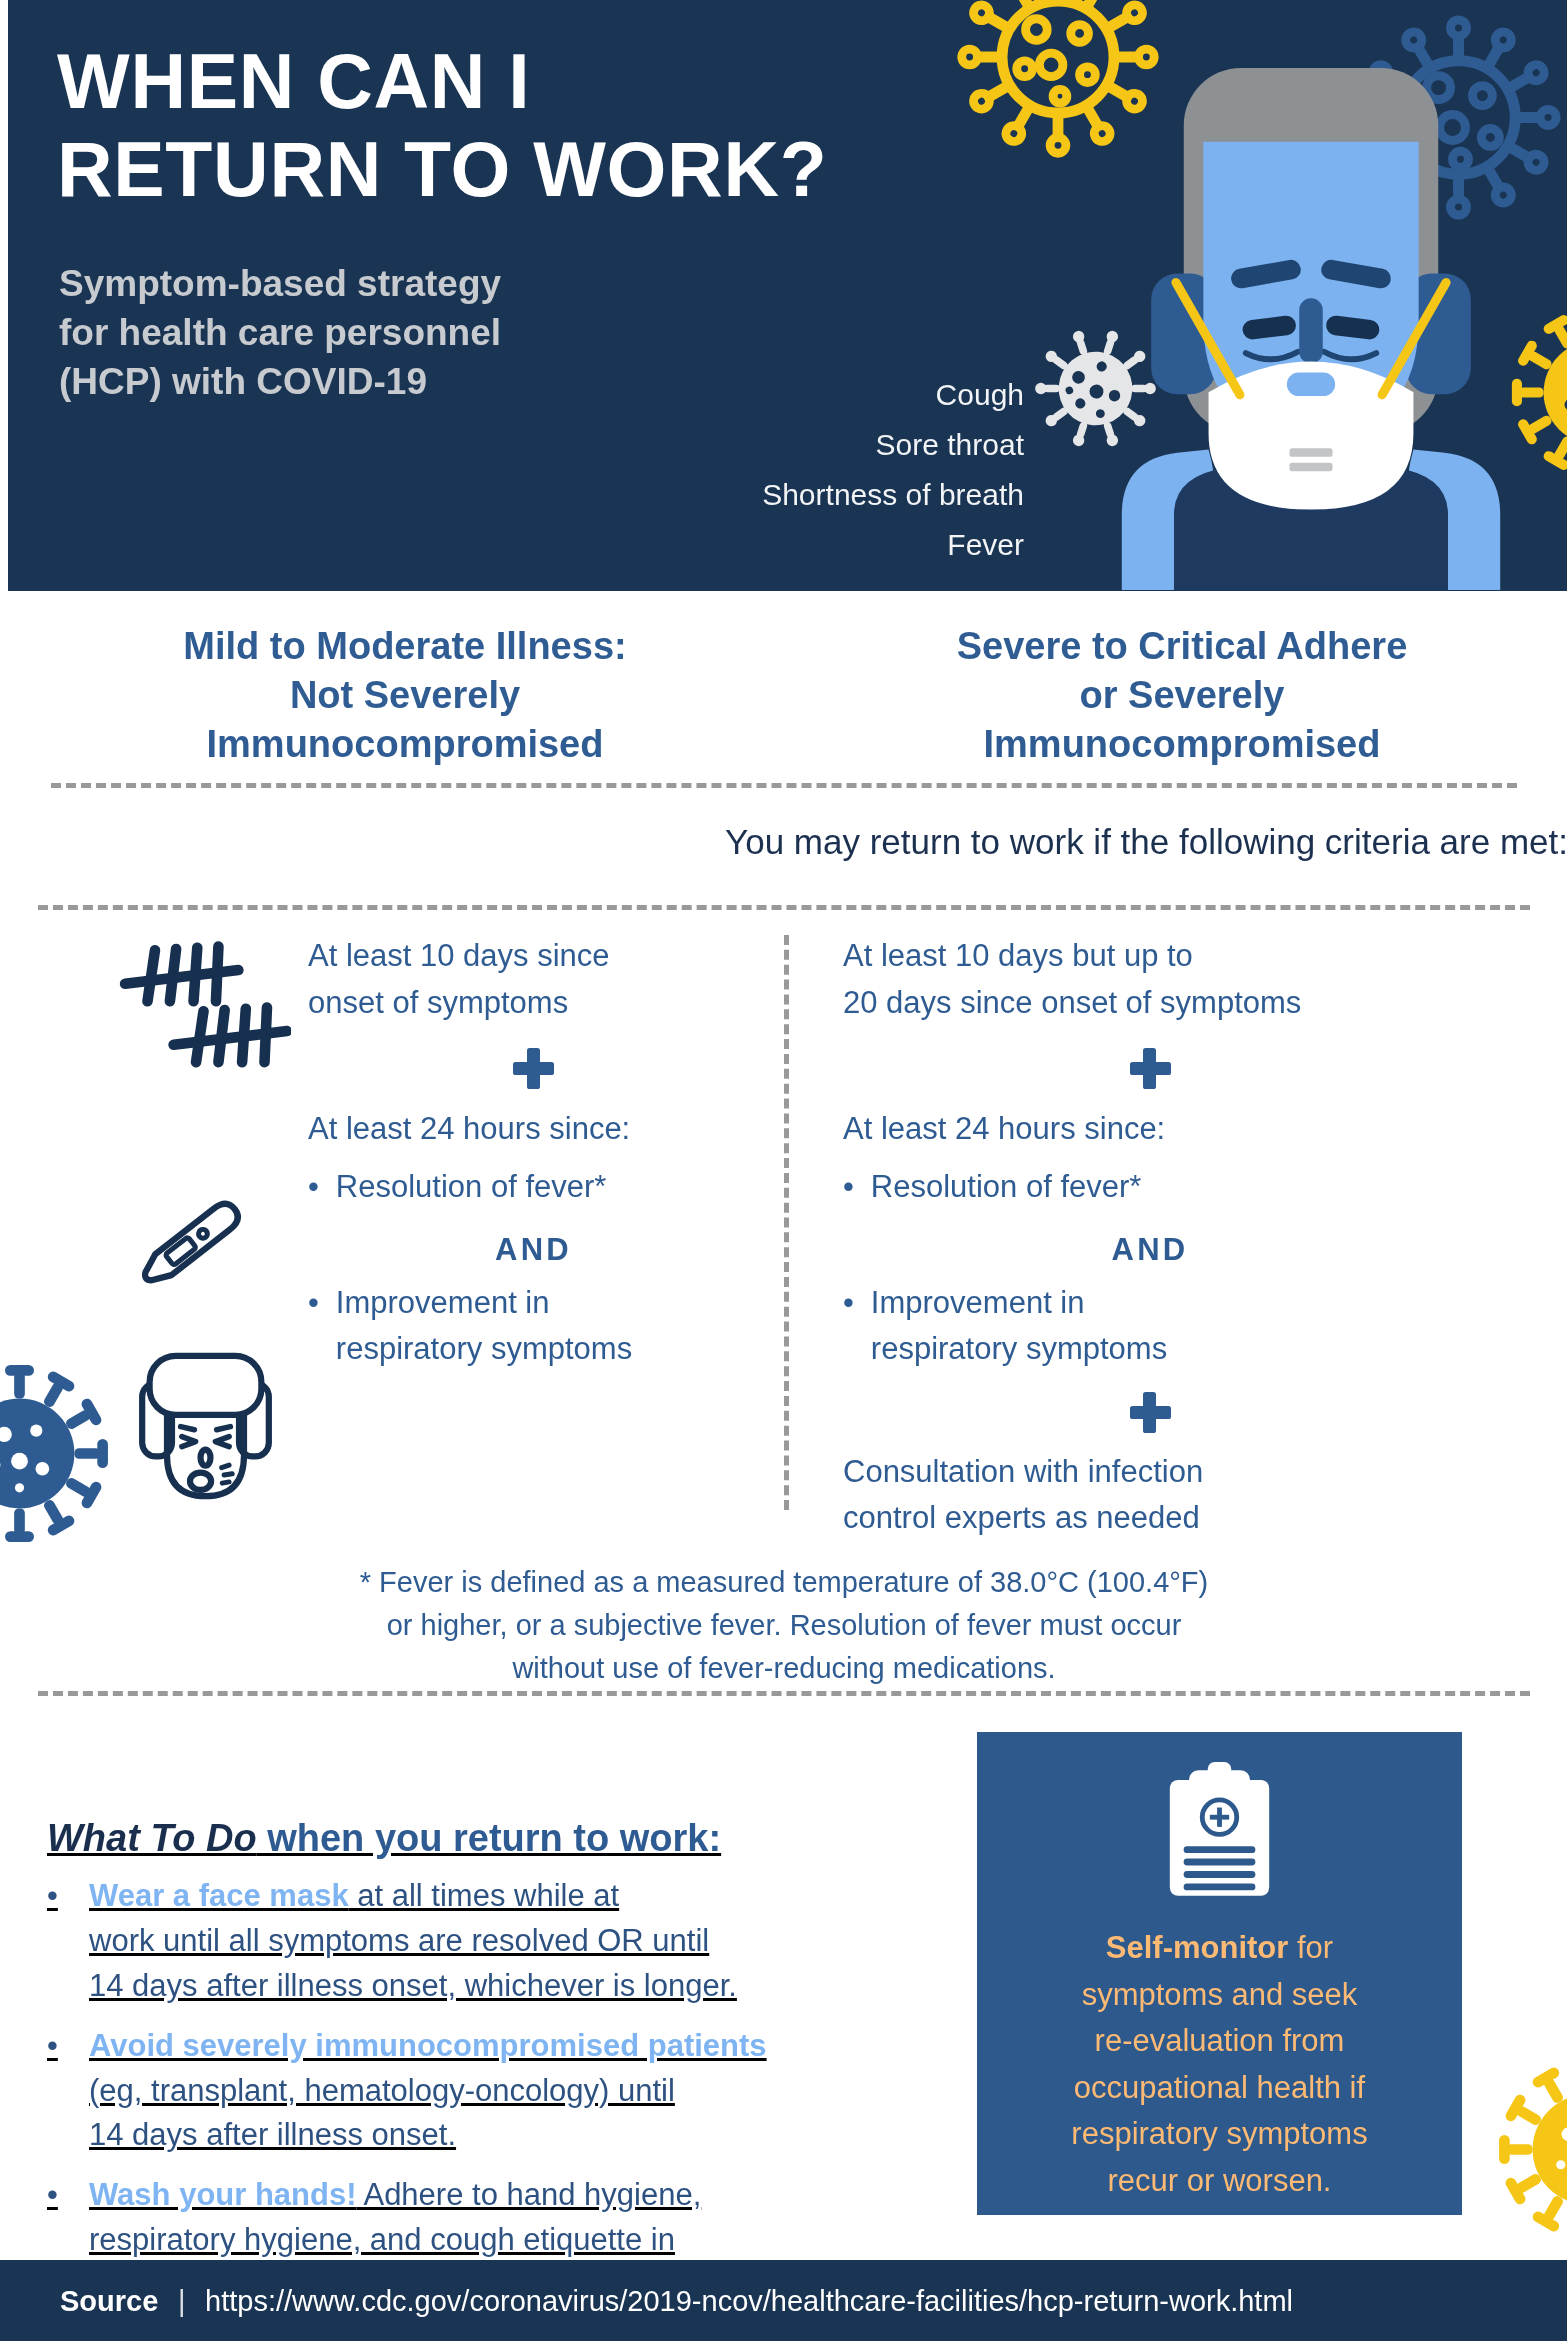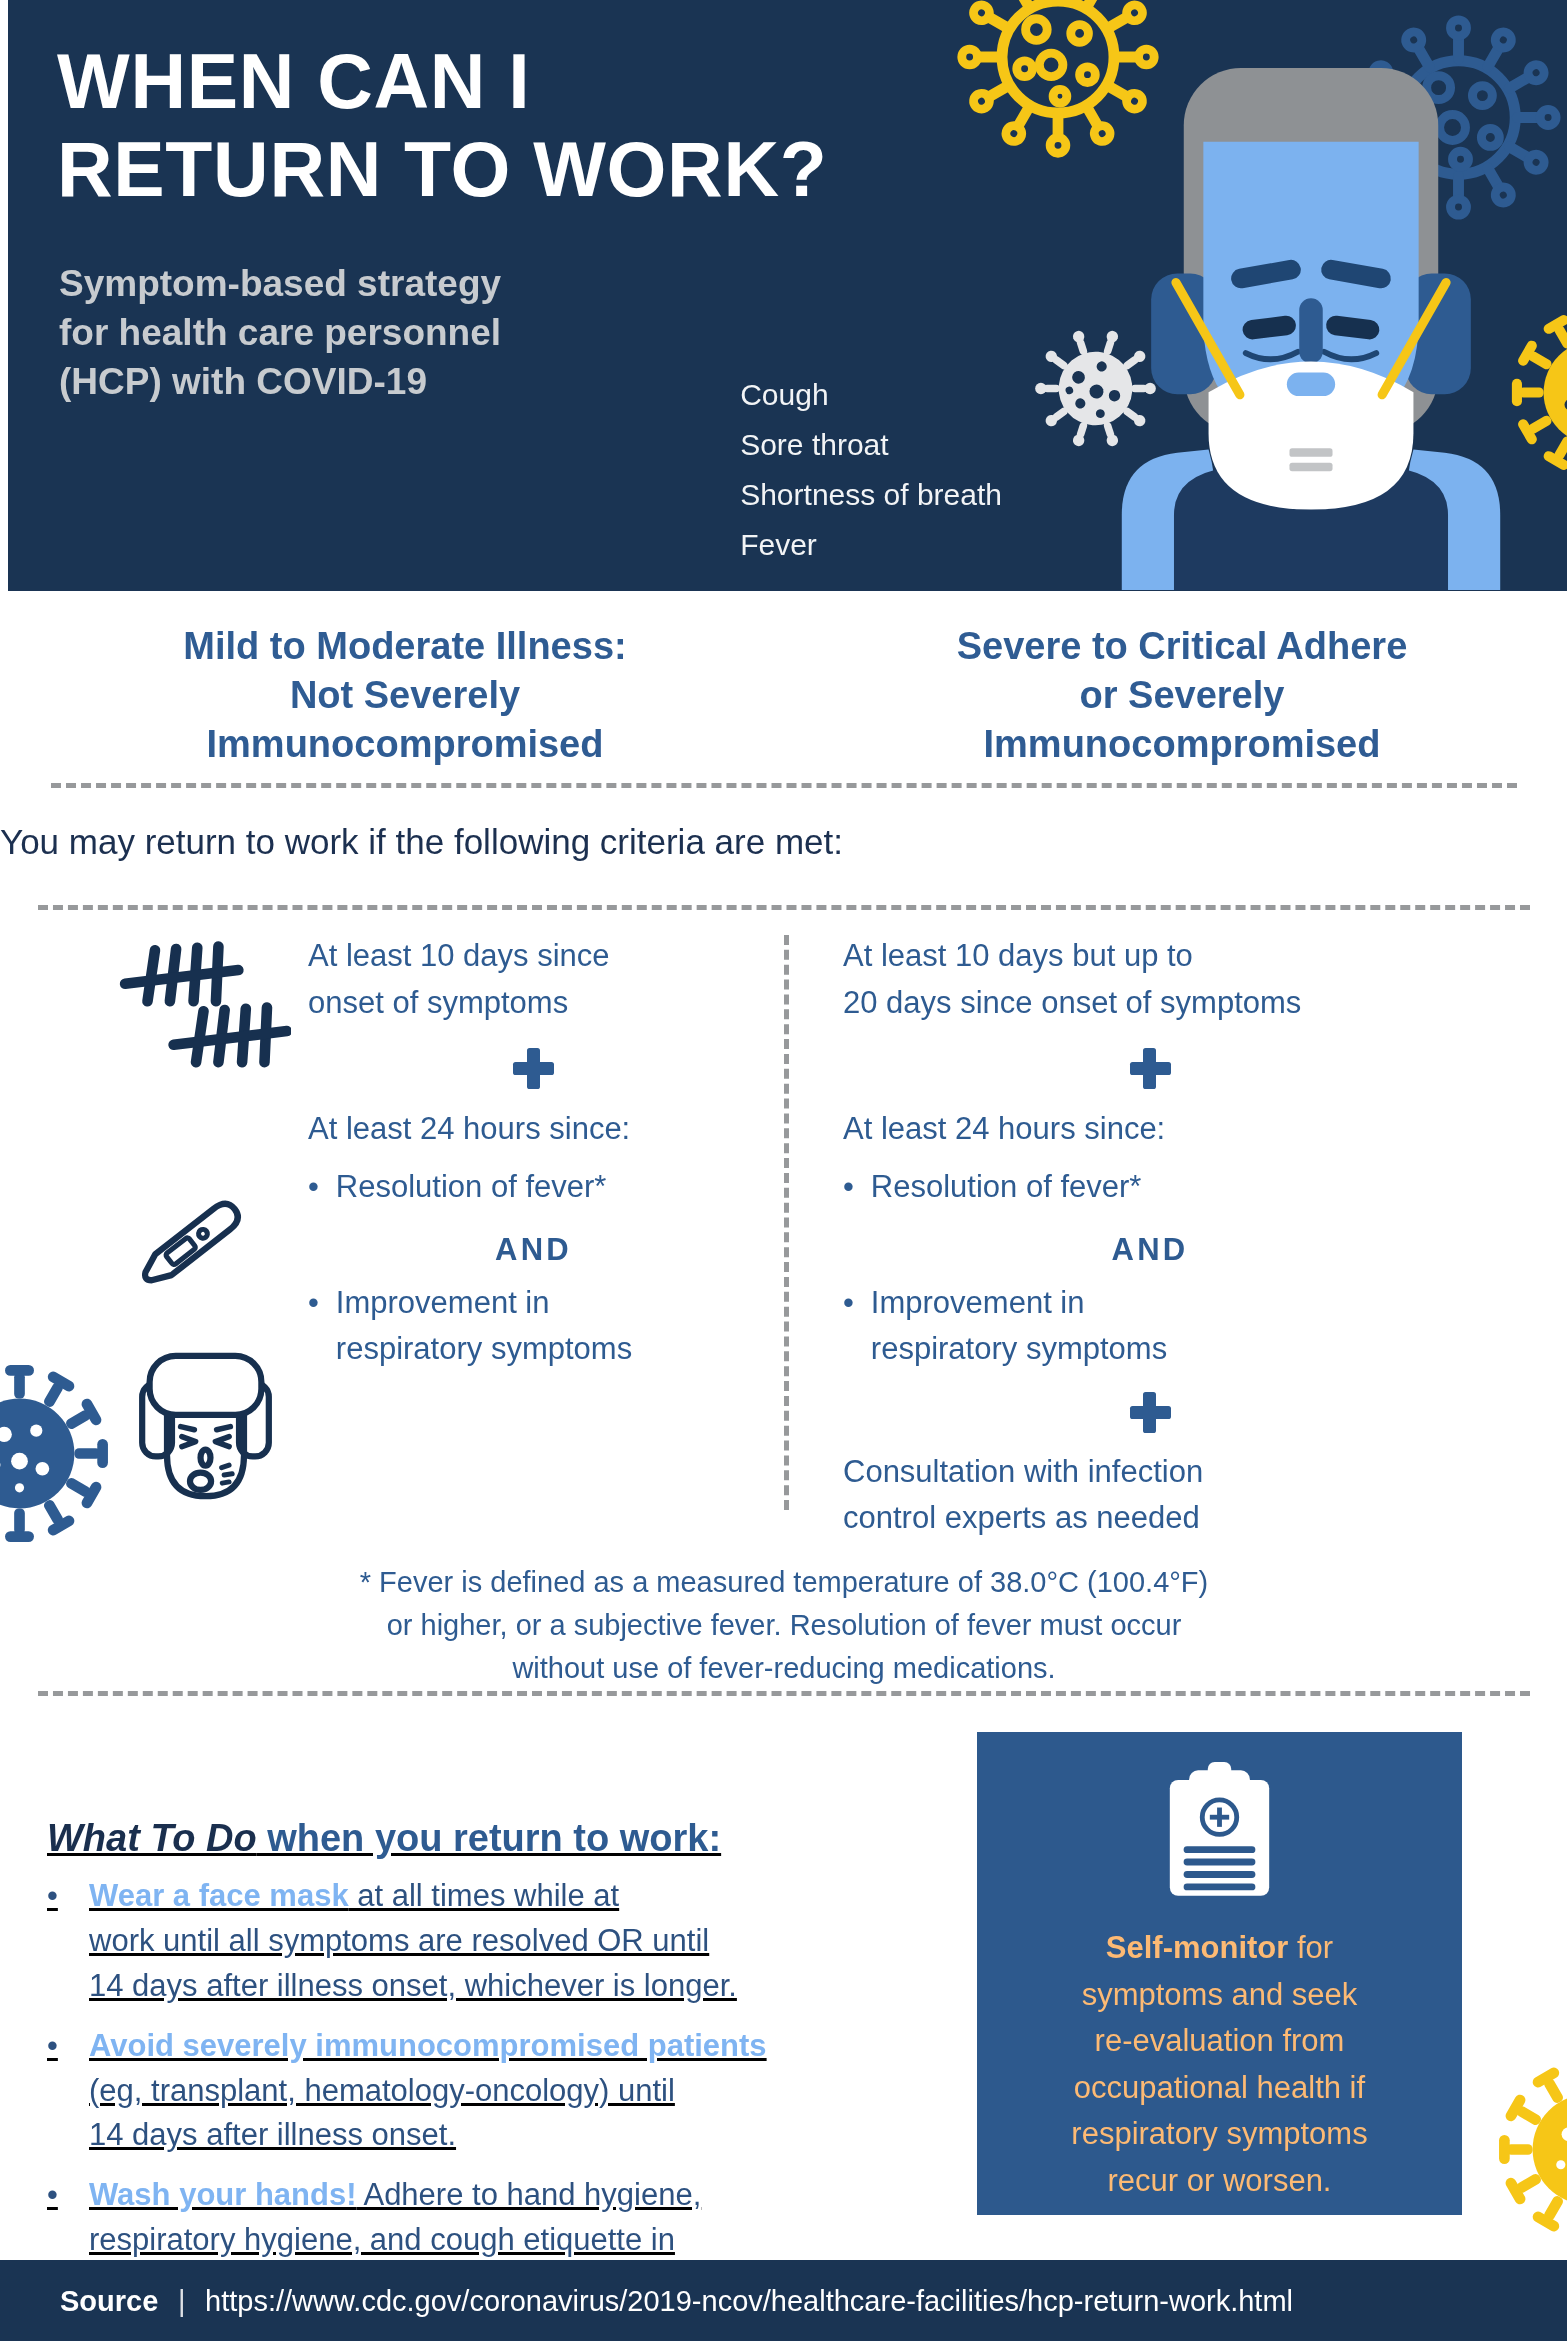--- a/index.html
+++ b/index.html
@@ -6,29 +6,29 @@
   .page{position:relative;width:1568px;height:2342px;background:#ffffff;overflow:hidden;
         font-family:"Liberation Sans","DejaVu Sans",sans-serif;}
   .abs{position:absolute;}
   .prelines{white-space:pre-line;}
 
   
   .header{left:0;top:0;width:1568px;height:591px;background:#1A3453;overflow:hidden;margin-left:8px;}
   .title{left:49px;top:38px;width:915px;color:#ffffff;font-size:77px;font-weight:800;
          line-height:1.14;letter-spacing:0.7px;}
   .subtitle{left:51px;top:259px;width:719px;color:#C7CBCF;font-size:37px;font-weight:700;line-height:1.33;}
-  .symptoms{right:574px;top:370px;color:#F2F4F6;font-size:30px;line-height:1.67;}
+  .symptoms{right:552px;top:370px;text-align:right;color:#F2F4F6;font-size:30px;line-height:1.67;}
 
   
   .dash-h{border-top:5.9px dashed #97999B;height:0;}
   .dash-v{border-left:5.9px dashed #97999B;width:0;}
 
   
   .colhead{width:640px;text-align:center;color:#2F5C93;font-size:38px;font-weight:700;line-height:1.29;}
-  .intro{left:0;top:822px;width:1568px;text-align:left;color:#1C3050;font-size:35px;}
+  .intro{left:0;top:822px;width:1568px;text-align:right;color:#1C3050;font-size:35px;}
 
   
   .crit{font-size:31px;color:#2E5B91;line-height:1.5;}
   .crit-row{display:flex;gap:17px;margin-top:11.8px;}
   .dot{flex:0 0 auto;}
   .dot::before{content:"\2022";}
   .plus{width:41px;height:41px;position:relative;}
   .plus::before{content:"";position:absolute;left:0;top:13.7px;width:41px;height:13px;background:#2E5B91;border-radius:2.6px;}
   .plus::after{content:"";position:absolute;left:13.7px;top:0;width:13px;height:41px;background:#2E5B91;border-radius:2.6px;}
   .center{display:flex;justify-content:center;}

